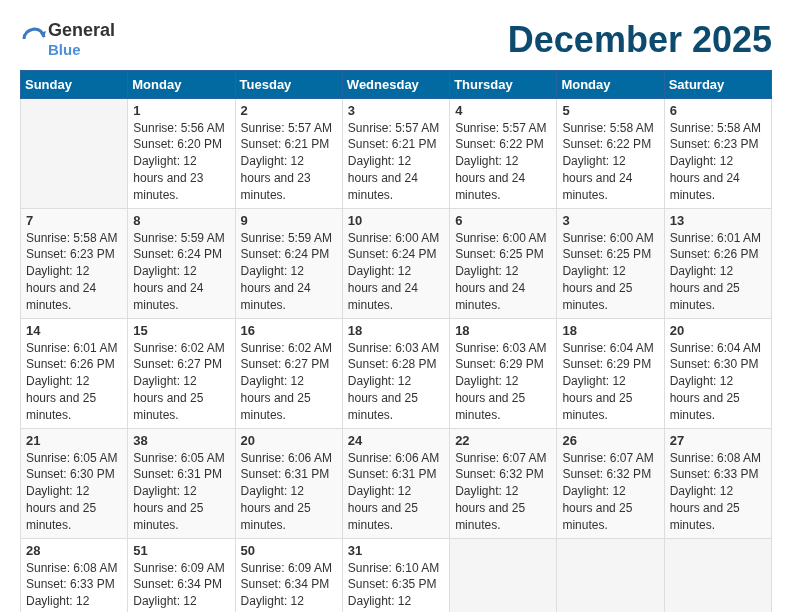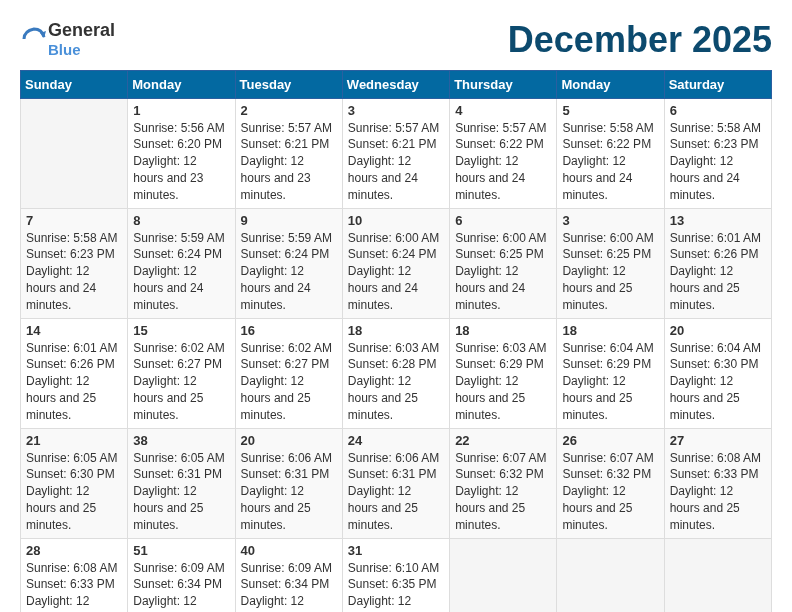--- a/index.html
+++ b/index.html
@@ -237,21 +237,21 @@
       <tr>
         <td>
           <span class="day-number">28</span>
           <div class="day-info">Sunrise: 6:08 AM<br>Sunset: 6:33 PM<br>Daylight: 12 hours and 25 minutes.</div>
         </td>
         <td>
           <span class="day-number">51</span>
           <div class="day-info">Sunrise: 6:09 AM<br>Sunset: 6:34 PM<br>Daylight: 12 hours and 25 minutes.</div>
         </td>
         <td>
-          <span class="day-number">40</span>
+          <span class="day-number">50</span>
           <div class="day-info">Sunrise: 6:09 AM<br>Sunset: 6:34 PM<br>Daylight: 12 hours and 25 minutes.</div>
         </td>
         <td>
           <span class="day-number">31</span>
           <div class="day-info">Sunrise: 6:10 AM<br>Sunset: 6:35 PM<br>Daylight: 12 hours and 25 minutes.</div>
         </td>
         <td class="empty-cell"></td>
         <td class="empty-cell"></td>
         <td class="empty-cell"></td>
       </tr>

